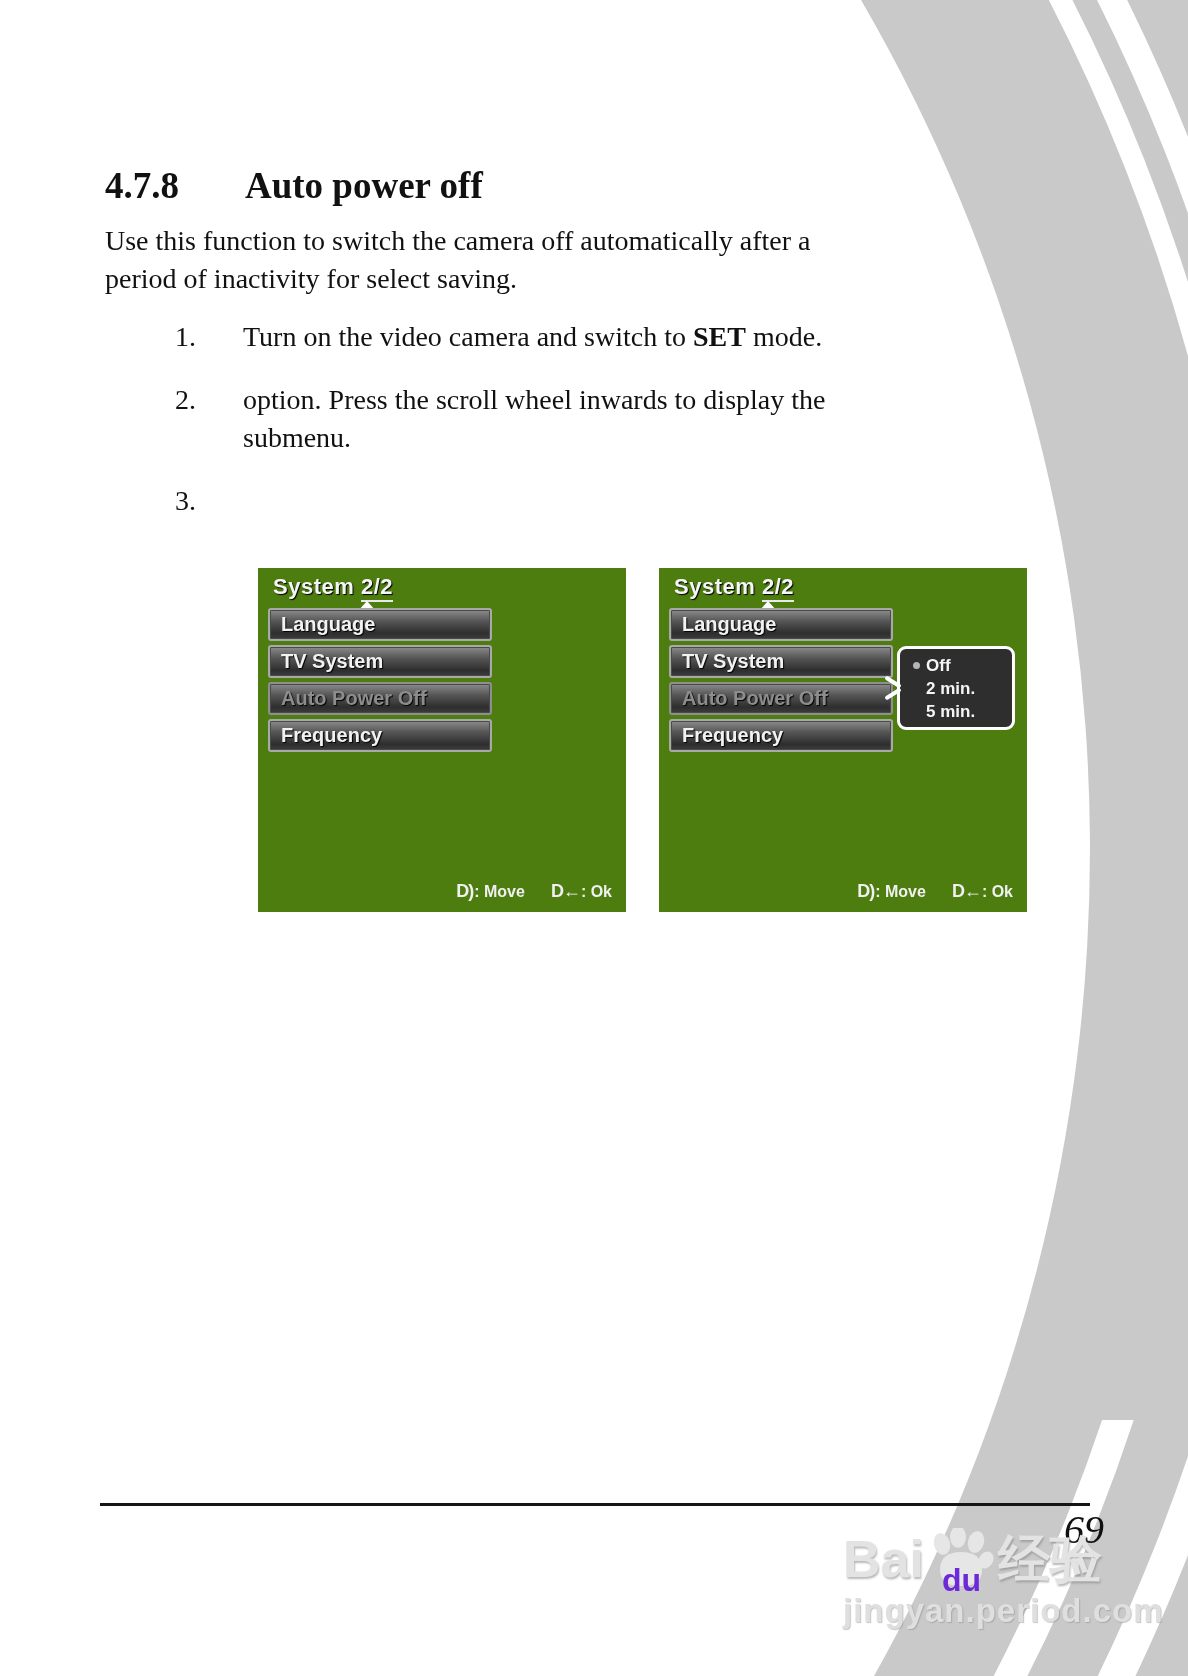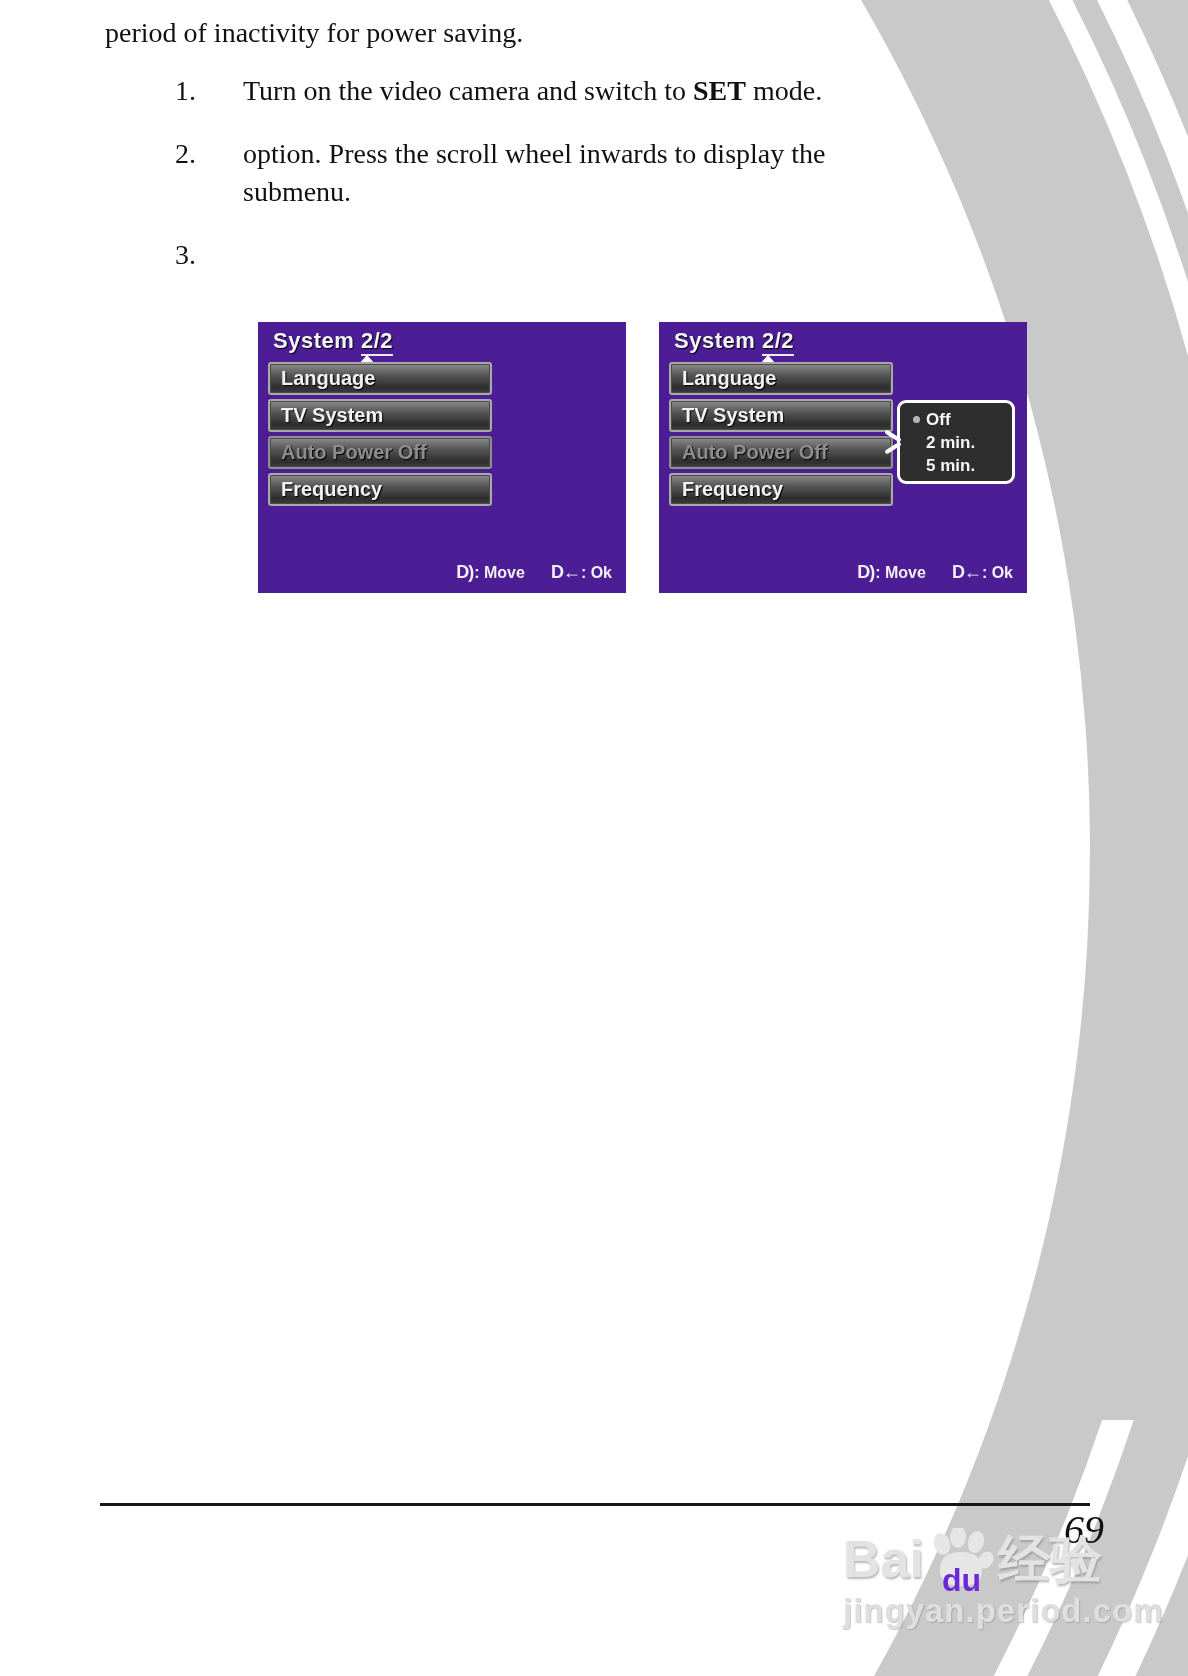--- a/index.html
+++ b/index.html
@@ -16,21 +16,21 @@
   .intro{margin-top:14px;font-size:28px;line-height:38px;}
   .tline{display:block;white-space:pre;}
   .steps{margin-top:20px;font-size:28px;line-height:38px;}
   .step{display:flex;margin-bottom:25px;}
   .step-num{width:68px;margin-left:70px;flex:none;}
   .step-body{flex:none;}
   b{font-weight:bold;}
   
   .figure{display:flex;gap:33px;margin:48px 0 0 153px;}
   .screen{
-    position:relative;width:368px;height:271px;background:#4c1d95;
+    position:relative;width:368px;height:344px;background:#4d7c0f;
     font-family:"Liberation Sans",sans-serif;flex:none;
   }
   .screen-title{
     position:absolute;left:15px;top:6px;color:#f5f5f5;font-size:22px;font-weight:bold;
     letter-spacing:.5px;text-shadow:1px 1px 1px #000;white-space:pre;
   }
   .title-page{border-bottom:2px solid #e9e9e9;padding-bottom:1px;}
   .up-tri{
     position:absolute;left:100px;top:33px;width:0;height:0;
     border-left:9px solid transparent;border-right:9px solid transparent;
@@ -98,23 +98,28 @@
   </defs>
   <path d="M861,0 A1690,1690 0 0 1 874,1676 L1188,1676 L1188,0 Z" fill="#c9c9c9"></path>
   <circle cx="-600" cy="850" r="1890" fill="none" stroke="#ffffff" stroke-width="70" clip-path="url(#topclip)"></circle>
   <circle cx="-600" cy="850" r="1887" fill="none" stroke="#c9c9c9" stroke-width="22" clip-path="url(#topclip)"></circle>
   <circle cx="-600" cy="850" r="1810" fill="none" stroke="#ffffff" stroke-width="30" clip-path="url(#botclip)"></circle>
   <circle cx="-600" cy="850" r="1905" fill="none" stroke="#ffffff" stroke-width="34" clip-path="url(#botclip)"></circle>
 </svg>
 
 <div class="content">
 
+  <div class="heading">
+    <span class="heading-num">4.7.8</span>
+    <span class="heading-title">Auto power off</span>
+  </div>
 
   <div class="intro">
-    <span class="tline">period of inactivity for power saving.</span>
+    <span class="tline">Use this function to switch the camera off automatically after a</span>
+    <span class="tline">period of inactivity for select saving.</span>
   </div>
 
   <div class="steps">
 
     <div class="step">
       <span class="step-num">1.</span>
       <span class="step-body">
         <span class="tline"><span>Turn on the video camera and switch to </span><b>SET</b><span> mode.</span></span>
       </span>
     </div>

